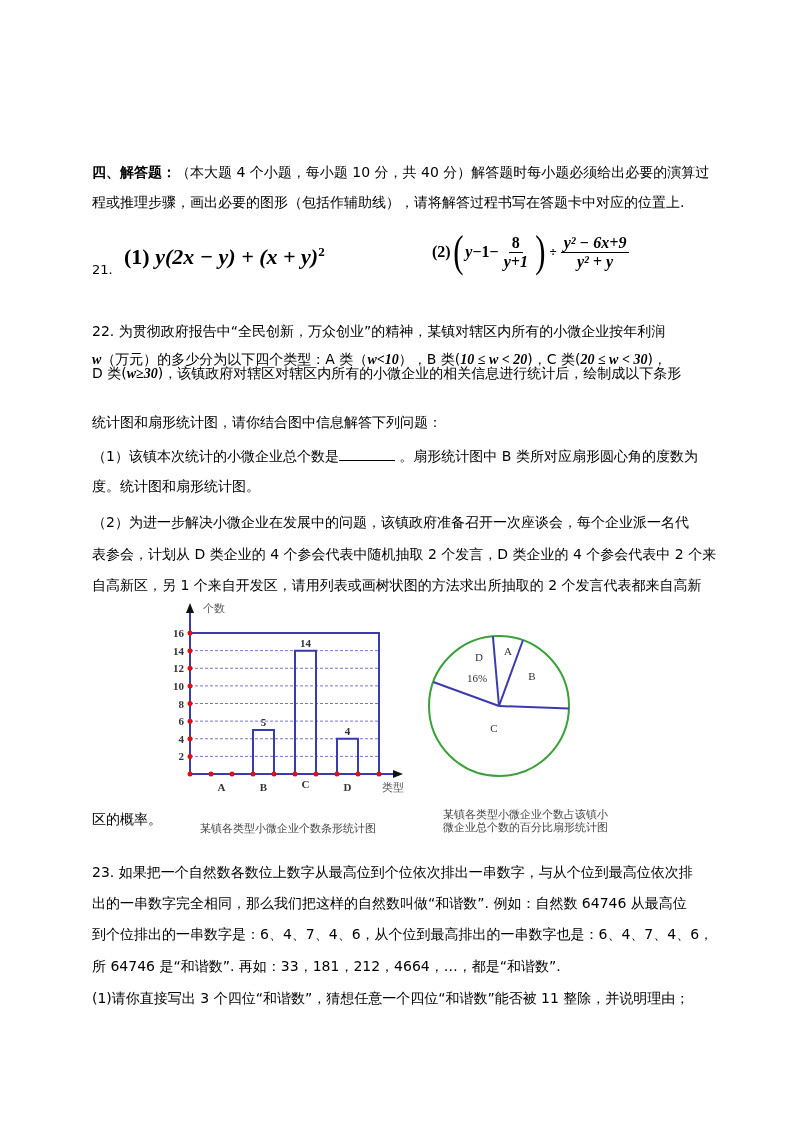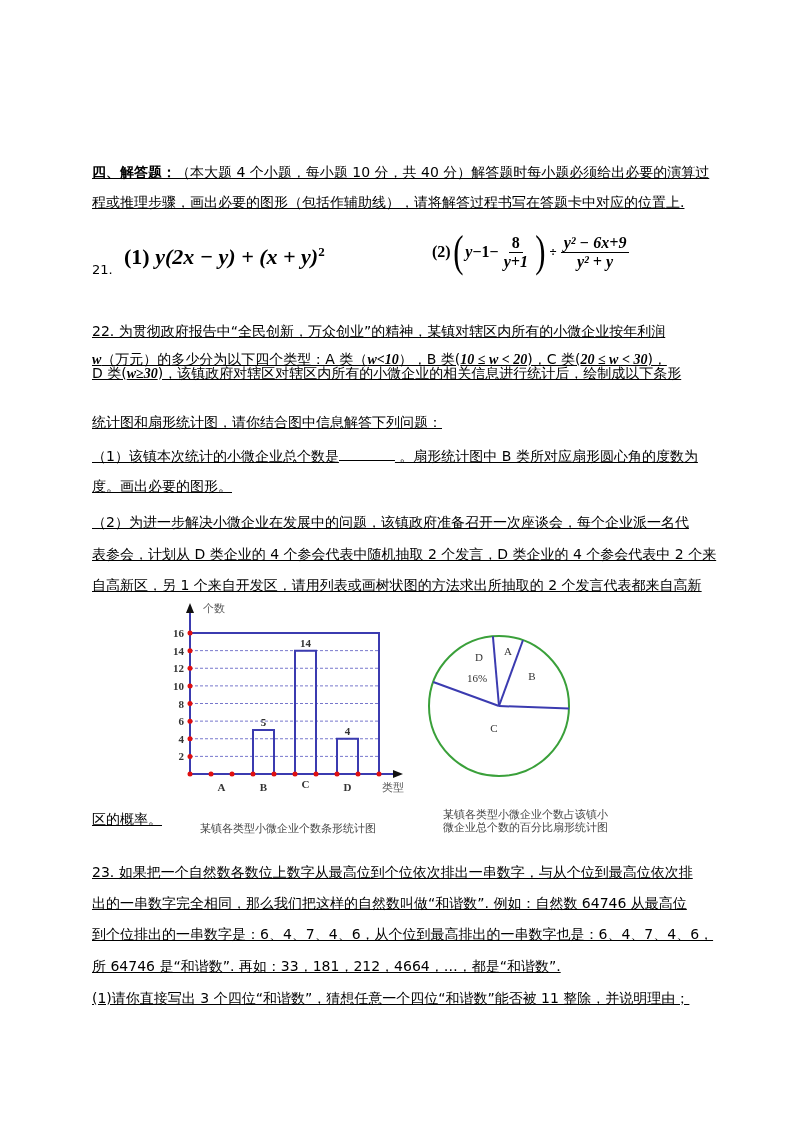--- a/index.html
+++ b/index.html
@@ -1,18 +1,18 @@
 <!DOCTYPE html>
 <html><head>
 <meta charset="utf-8">
 <style>
   html, body { margin:0; padding:0; background:#fff; }
   body { width:794px; height:1123px; position:relative; overflow:hidden;
          font-family: "DejaVu Sans", "Liberation Sans", sans-serif; color:#000; }
-  .line { position:absolute; left:92px; font-size:14px; line-height:18px; white-space:nowrap;text-decoration:underline; }
+  .line { position:absolute; left:92px; font-size:14px; line-height:18px; white-space:nowrap; }
   .bold { font-weight:bold; }
   .mathi { font-family:"Liberation Serif","DejaVu Serif",serif; font-weight:bold; font-style:italic; }
   .blank { display:inline-block; width:56px; border-bottom:1px solid #000; height:14px; vertical-align:baseline; }
   .eq1 { position:absolute; left:124px; top:244px; font-family:"Liberation Serif","DejaVu Serif",serif;
          font-weight:bold; font-size:22px; white-space:nowrap; }
   .eq1 .it { font-style:italic; }
   .eq1 sup { font-size:13px; }
   .eq2 { position:absolute; left:432px; top:230px; font-family:"Liberation Serif","DejaVu Serif",serif;
          font-weight:bold; font-size:16px; white-space:nowrap; display:flex; align-items:center; }
   .eq2 .paren { font-size:44px; font-weight:normal; line-height:44px; transform:scaleX(0.7); }
@@ -58,21 +58,21 @@
 <div class="line" style="top:350px;">
   <span class="mathi">w</span><span>（万元）的多少分为以下四个类型：A 类（</span><span class="mathi">w&lt;10</span><span>），B 类(</span><span class="mathi">10 ≤ w &lt; 20</span><span>)，C 类(</span><span class="mathi">20 ≤ w &lt; 30</span><span>)，</span>
 </div>
 <div class="line" style="top:364px;">
   <span>D 类(</span><span class="mathi">w≥30</span><span>)，该镇政府对辖区对辖区内所有的小微企业的相关信息进行统计后，绘制成以下条形</span>
 </div>
 <div class="line" style="top:413px;">统计图和扇形统计图，请你结合图中信息解答下列问题：</div>
 <div class="line" style="top:446px;">
   <span>（1）该镇本次统计的小微企业总个数是</span><span class="blank"></span><span> 。扇形统计图中 B 类所对应扇形圆心角的度数为</span>
 </div>
-<div class="line" style="top:477px;">度。画出必要的图形。</div>
+<div class="line" style="top:477px;">度。统计图和扇形统计图。</div>
 <div class="line" style="top:513px;">（2）为进一步解决小微企业在发展中的问题，该镇政府准备召开一次座谈会，每个企业派一名代</div>
 <div class="line" style="top:545px;">表参会，计划从 D 类企业的 4 个参会代表中随机抽取 2 个发言，D 类企业的 4 个参会代表中 2 个来</div>
 <div class="line" style="top:576px;">自高新区，另 1 个来自开发区，请用列表或画树状图的方法求出所抽取的 2 个发言代表都来自高新</div>
 <div class="line" style="top:810px;">区的概率。</div>
 
 <svg id="bar-chart" style="position:absolute;left:160px;top:600px;" width="260" height="200">
   <text id="bar-ylabel" x="43" y="12" font-size="11" fill="#555">个数</text>
   <text id="bar-xlabel" x="222" y="191" font-size="11" fill="#555">类型</text>
   <g id="bar-layer">
       <line x1="30" y1="156.375" x2="219" y2="156.375" stroke="#7777cc" stroke-width="1" stroke-dasharray="3,2"></line>

